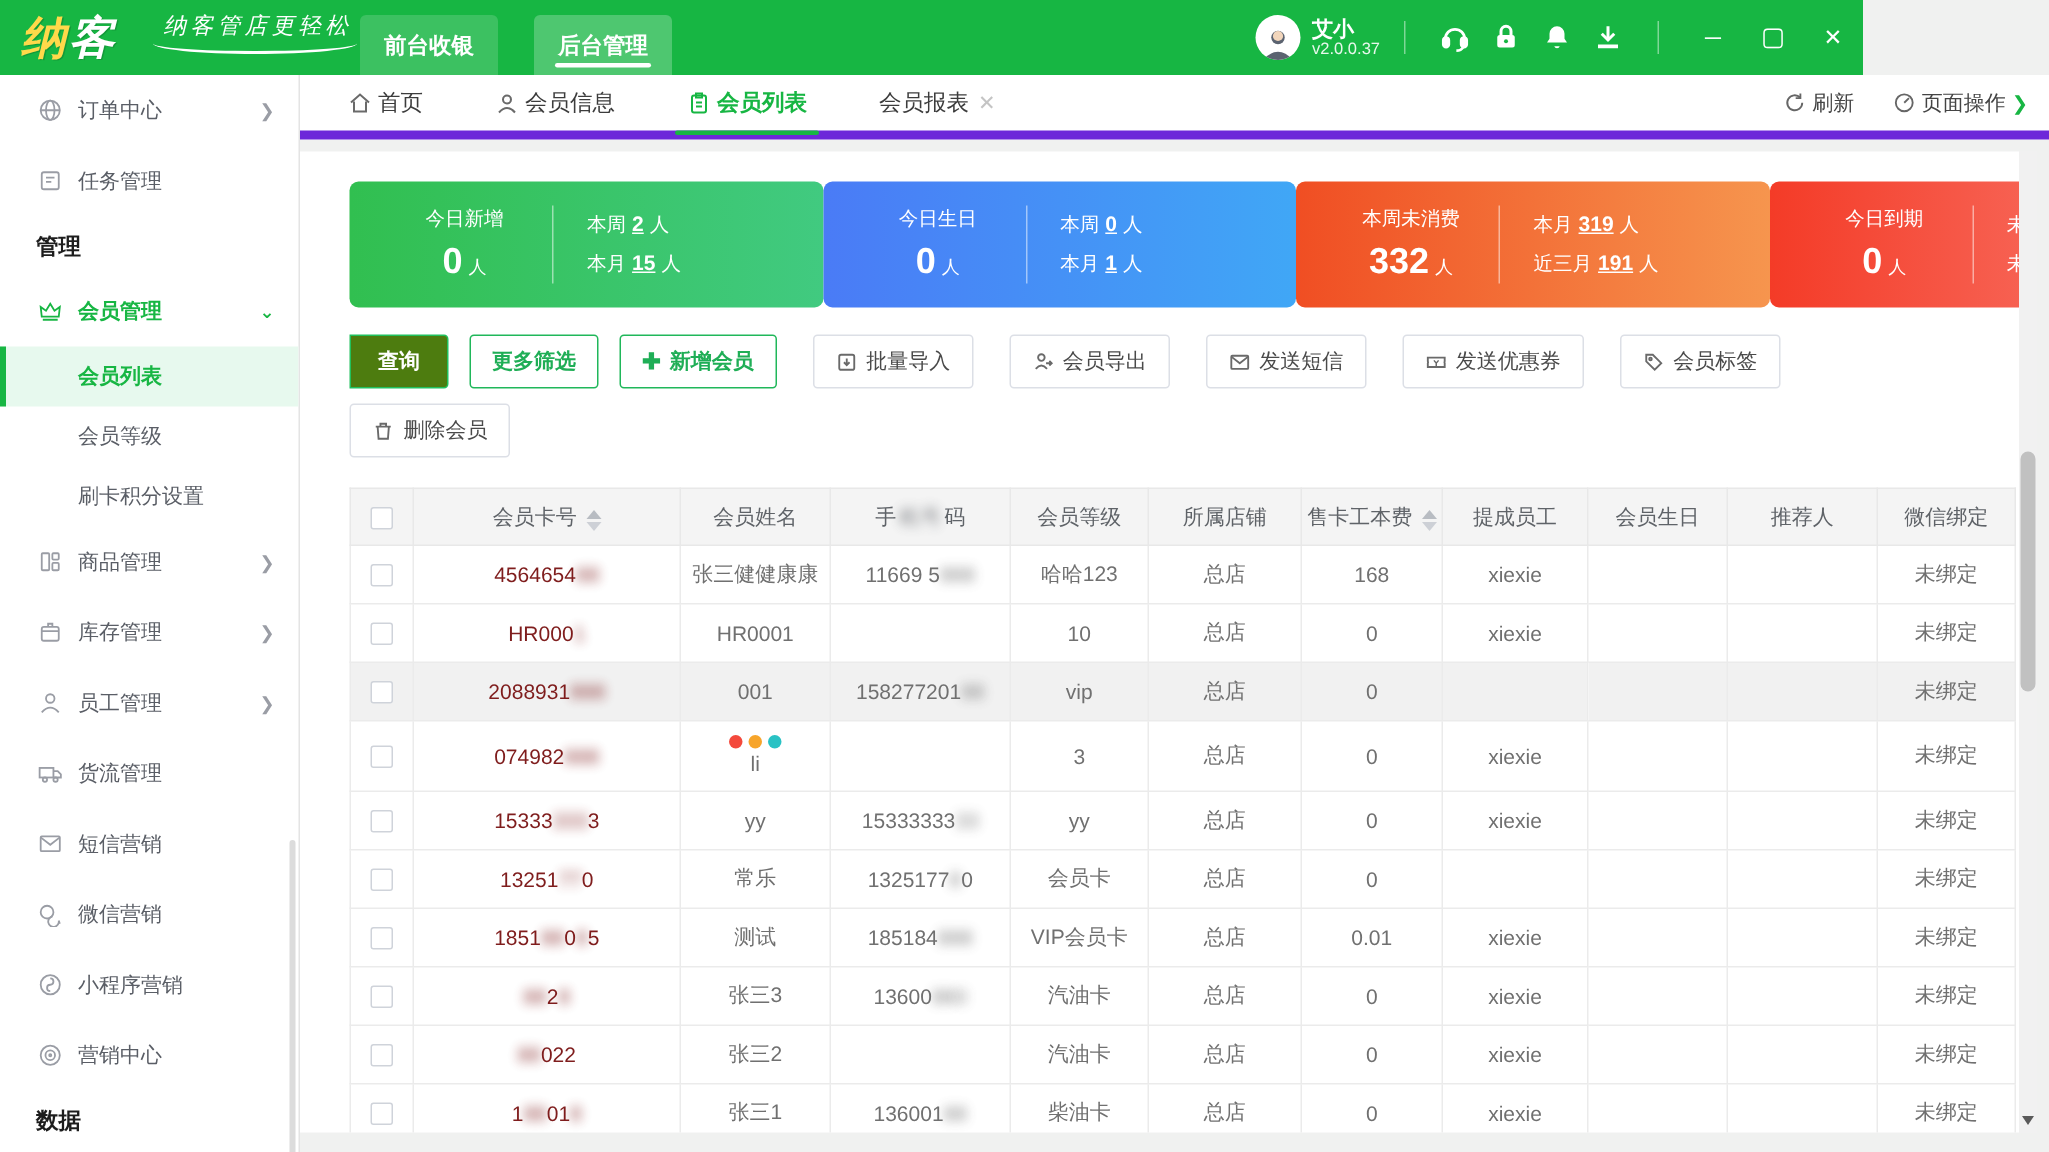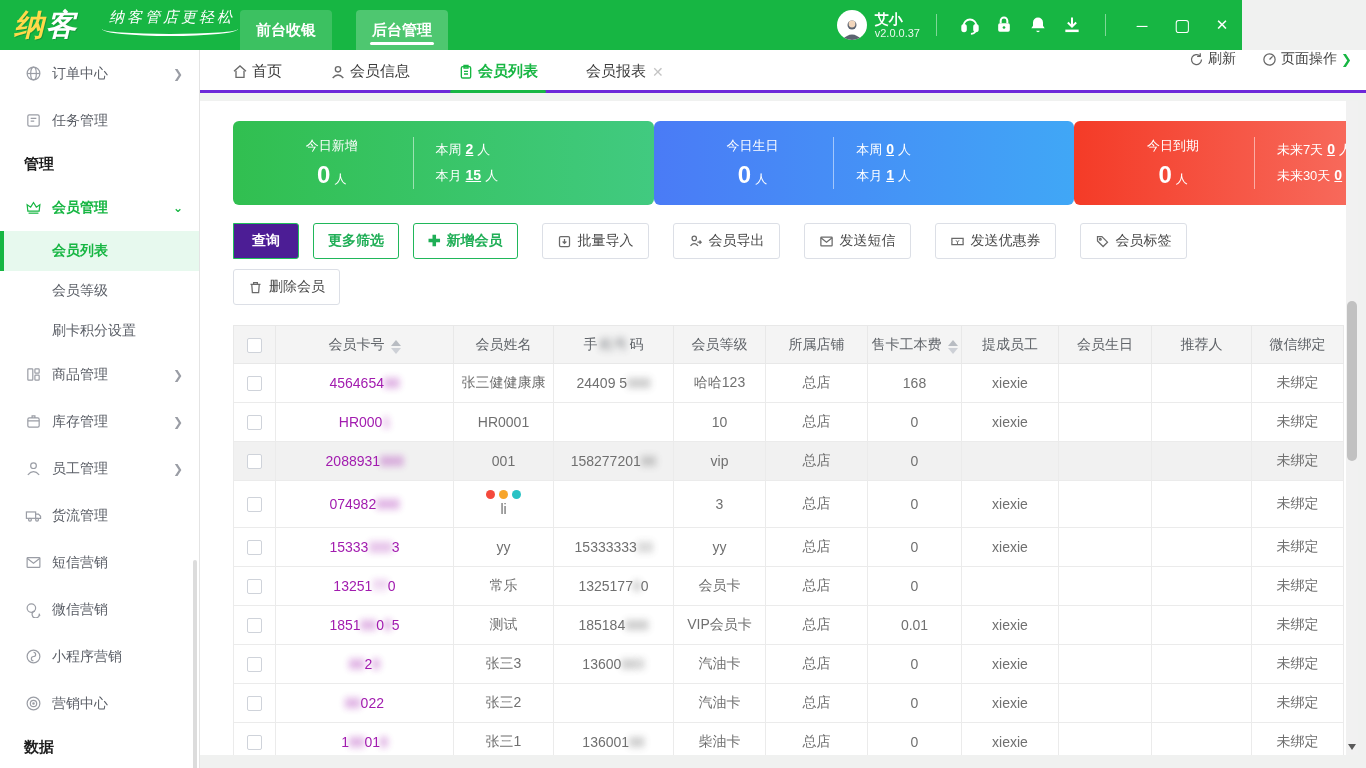--- a/index.html
+++ b/index.html
@@ -55,21 +55,21 @@
     color:#5a5e66; font-size:14px; cursor:pointer; position:relative; }
   .side-sub.active { background:#e7f9ee; color:#17b643; font-weight:bold; }
   .side-sub.active::before { content:""; position:absolute; left:0; top:0; bottom:0;
     width:4px; background:#17b643; }
   .side-scroll-thumb { position:absolute; right:2px; top:510px; width:4px; height:210px;
     background:#dcdcdc; border-radius:2px; }
 
   
   .main { position:absolute; left:200px; top:50px; right:0; bottom:0; background:#f0f1f0; }
   .tabbar { position:absolute; left:0; top:0; right:0; height:43px; background:#fff;
-    border-bottom:3px solid #6d28d9; display:flex; align-items:flex-start; padding:0 14px 0 28px; }
+    border-bottom:6px solid #6d28d9; display:flex; align-items:center; padding:0 14px 0 28px; }
   .tab { display:flex; align-items:center; gap:4px; height:43px; padding:0 4px; margin-right:40px;
     font-size:15px; color:#3c3c3c; cursor:pointer; position:relative; }
   .tab .t-icon { width:16px; height:16px; color:#6a6a6a; display:flex; }
   .tab.active { color:#17b643; font-weight:bold; }
   .tab.active .t-icon { color:#17b643; }
   .tab.active::after { content:""; position:absolute; left:-4px; right:-4px; bottom:0;
     height:3px; background:#17b643; border-radius:2px; }
   .tab-close { color:#c4c4c4; font-size:14px; margin-left:2px; cursor:pointer; }
   .tabbar-actions { margin-left:auto; display:flex; align-items:center; gap:26px;
     color:#444; font-size:14px; }
@@ -99,36 +99,36 @@
   .search-input { width:202px; height:36px; border:1px solid #dcdfe6; border-right:none;
     border-radius:3px 0 0 3px; display:flex; align-items:center; padding:0 10px; gap:6px; }
   .search-input input { border:none; outline:none; flex:1; font-size:13px; color:#333;
     font-family:inherit; background:transparent; }
   .search-input input::placeholder { color:#bfc3cb; }
   .s-glass { width:15px; height:15px; color:#b5b9c0; display:flex; }
   .btn { height:36px; display:inline-flex; align-items:center; justify-content:center;
     gap:6px; padding:0 14px; font-size:14px; border-radius:3px; cursor:pointer;
     background:#fff; border:1px solid #dcdfe6; color:#4a4a4a; white-space:nowrap; }
   .btn .b-icon { width:15px; height:15px; display:flex; color:#6a6a6a; }
-  .btn-primary { background:#4c1d95; border-color:#20c05c; color:#fff; font-weight:bold;
+  .btn-primary { background:#4d7c0f; border-color:#20c05c; color:#fff; font-weight:bold;
     border-radius:0 3px 3px 0; padding:0 18px; }
   .btn-green-outline { border-color:#20b75a; color:#1fae56; font-weight:bold; }
   .btn-green-outline .plus { font-weight:bold; font-size:15px; }
   .ml14 { margin-left:14px; } .ml24 { margin-left:24px; }
   .toolbar-row2 { margin-top:10px; }
 
   
   .mtable { margin-top:20px; width:1110px; border-collapse:collapse; table-layout:fixed;
     font-size:14px; color:#707070; }
   .mtable th { background:#f4f4f4; height:38px; font-weight:normal; color:#5f6368;
     border:1px solid #e8e8e8; border-top:1px solid #e8e8e8; }
   .mtable td { height:39px; text-align:center; border:1px solid #ebebeb; overflow:hidden;
     white-space:nowrap; }
   .mtable tr.selected td { background:#f1f1f1; }
-  .mtable a { color:#a21caf; text-decoration:none; cursor:pointer; }
+  .mtable a { color:#7f1d1d; text-decoration:none; cursor:pointer; }
   .blur { filter:blur(3.5px); opacity:.85; }
   .th-inner { display:inline-flex; align-items:flex-end; gap:2px; }
   .caret-wrap { display:inline-flex; flex-direction:column; margin-left:4px; line-height:0; }
   .caret-up { width:0; height:0; border-left:5px solid transparent; border-right:5px solid transparent;
     border-bottom:6px solid #b8bcc2; margin-bottom:2px; }
   .caret-down { width:0; height:0; border-left:5px solid transparent; border-right:5px solid transparent;
     border-top:6px solid #cdd0d6; }
   .cbx { width:15px; height:15px; border:1px solid #cfd3da; border-radius:2px; background:#fff;
     display:inline-block; vertical-align:middle; cursor:pointer; }
   .tag-dots { display:flex; gap:4px; justify-content:center; margin-bottom:2px; }
@@ -410,20 +410,31 @@
       </div>
       <div class="card" style="background: linear-gradient(90deg, rgb(74, 123, 246), rgb(64, 167, 246));">
         <div class="card-left">
           <div class="card-title">今日生日</div>
           <div class="card-value"><span>0</span><span class="card-unit">人</span></div>
         </div>
         <div class="card-sep"></div>
         <div class="card-right">
           <div class="card-row"><span>本周</span><b>0</b><span>人</span></div>
           <div class="card-row"><span>本月</span><b>1</b><span>人</span></div>
+        </div>
+      </div>
+      <div class="card" style="background: linear-gradient(90deg, rgb(240, 78, 35), rgb(246, 149, 78));">
+        <div class="card-left">
+          <div class="card-title">本周未消费</div>
+          <div class="card-value"><span>332</span><span class="card-unit">人</span></div>
+        </div>
+        <div class="card-sep"></div>
+        <div class="card-right">
+          <div class="card-row"><span>本月</span><b>319</b><span>人</span></div>
+          <div class="card-row"><span>近三月</span><b>191</b><span>人</span></div>
         </div>
       </div>
       <div class="card" style="background: linear-gradient(90deg, rgb(244, 59, 39), rgb(249, 130, 119));">
         <div class="card-left">
           <div class="card-title">今日到期</div>
           <div class="card-value"><span>0</span><span class="card-unit">人</span></div>
         </div>
         <div class="card-sep"></div>
         <div class="card-right">
           <div class="card-row"><span>未来7天</span><b>0</b><span>人</span></div>
@@ -554,21 +565,21 @@
                 <span>推荐人</span>
               </span></th>
             <th><span class="th-inner">
                 <span>微信绑定</span>
               </span></th>
           </tr>
           <tr class="">
             <td><span class="cbx"></span></td>
             <td><a><span>4564654</span><span class="blur">88</span></a></td>
             <td>张三健健康康</td>
-            <td><span>24409 5</span><span class="blur">888</span></td>
+            <td><span>11669 5</span><span class="blur">888</span></td>
             <td>哈哈123</td>
             <td>总店</td>
             <td>168</td>
             <td>xiexie</td>
             <td></td>
             <td></td>
             <td>未绑定</td>
           </tr>
           <tr class="">
             <td><span class="cbx"></span></td>

